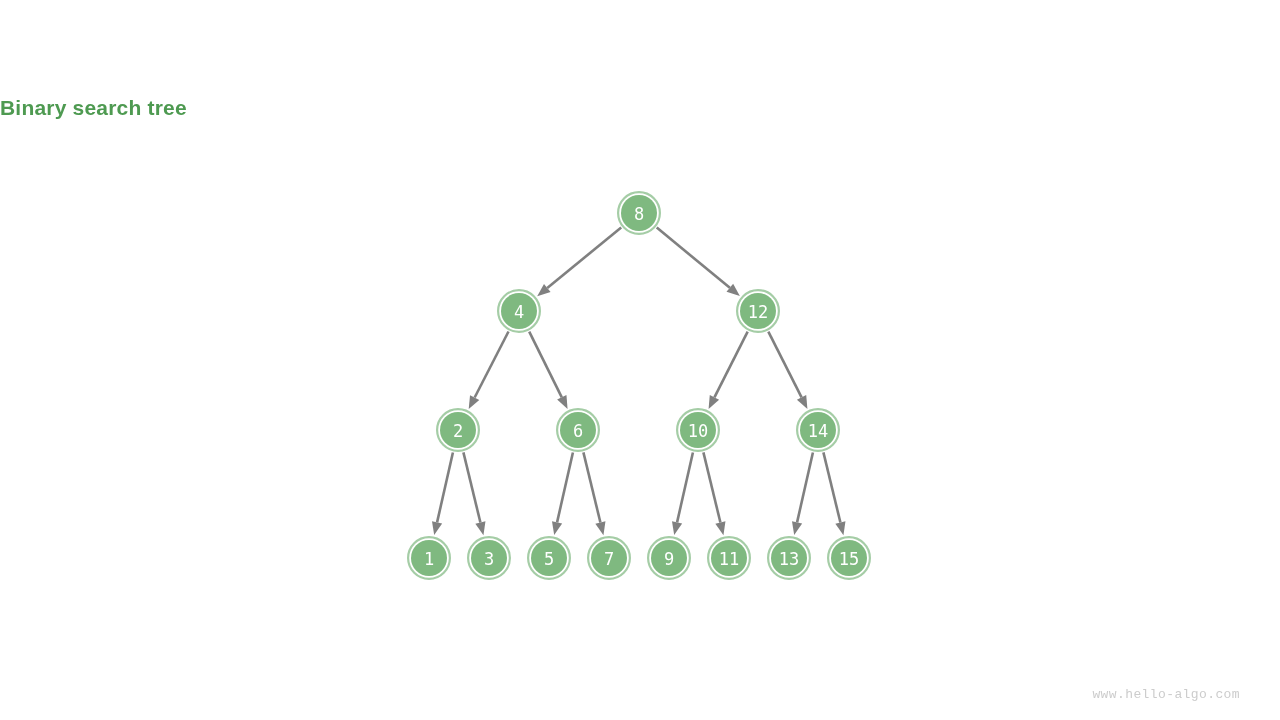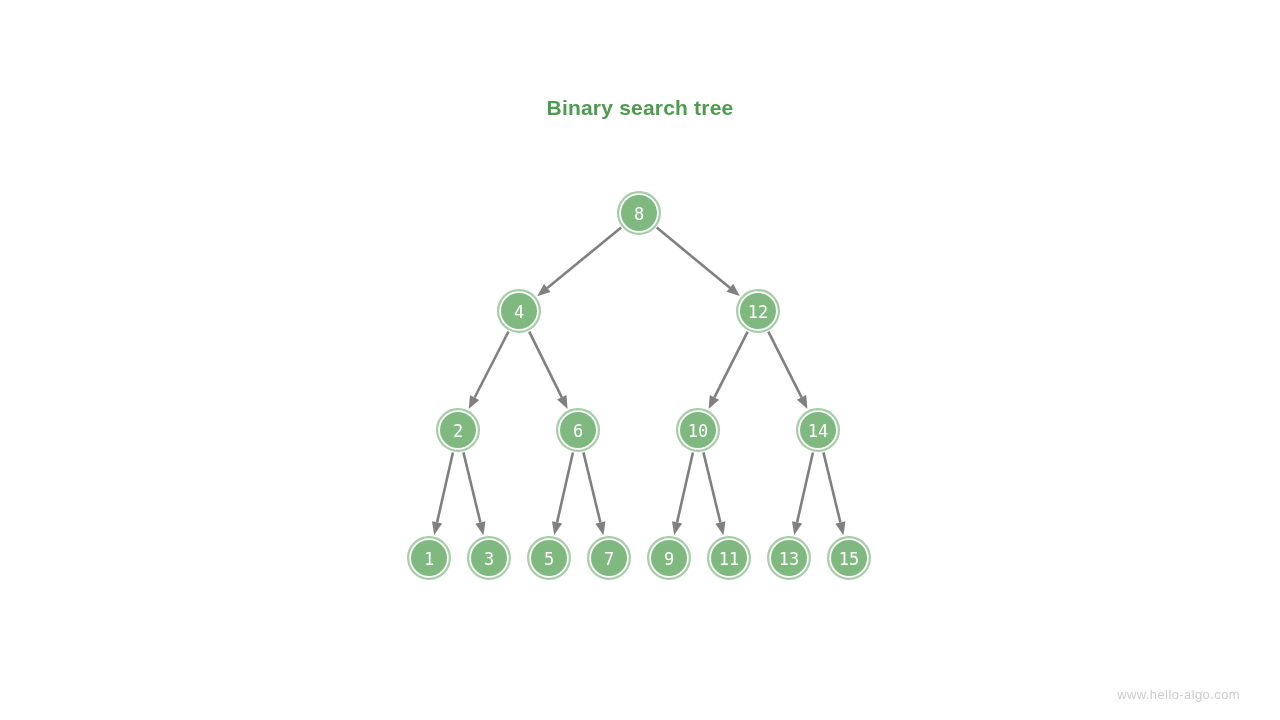--- a/index.html
+++ b/index.html
@@ -18,21 +18,21 @@
     position: absolute;
     inset: 0;
     width: 1280px;
     height: 720px;
   }
   #title {
     position: absolute;
     top: 96px;
     left: 0;
     width: 1280px;
-    text-align: center;
+    text-align: left;
     font-family: "Liberation Sans", sans-serif;
     font-size: 21px;
     font-weight: bold;
     color: #4e9a51;
     letter-spacing: 0.2px;
     user-select: none;
   }
   #tree-svg {
     position: absolute;
     top: 0;
@@ -60,21 +60,21 @@
     font-family: "DejaVu Sans Mono", monospace;
     font-size: 17px;
     text-anchor: middle;
     dominant-baseline: central;
     user-select: none;
   }
   #watermark {
     position: absolute;
     right: 40px;
     bottom: 18px;
-    font-family: Liberation Sans, sans-serif;
+    font-family: Liberation Mono, monospace;
     font-size: 13px;
     color: #cccccc;
     letter-spacing: 0.4px;
     user-select: none;
     text-align: right;
   }
 </style>
 </head>
 <body>
 

